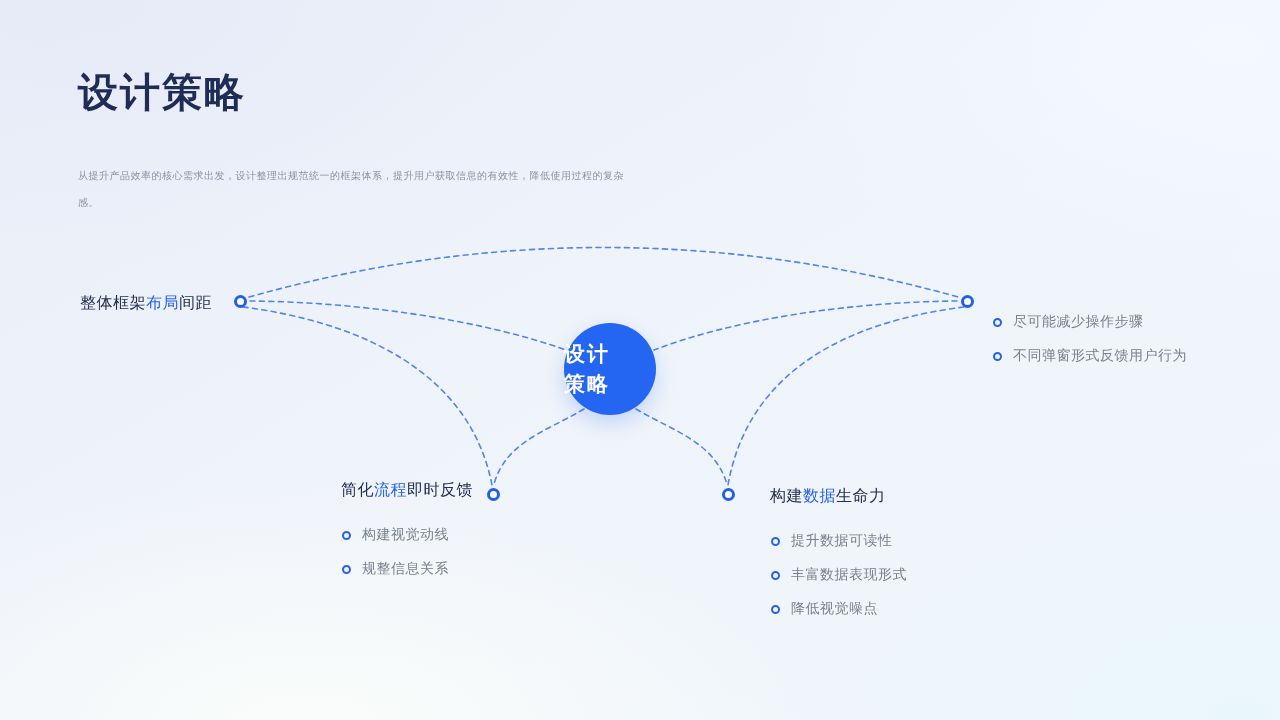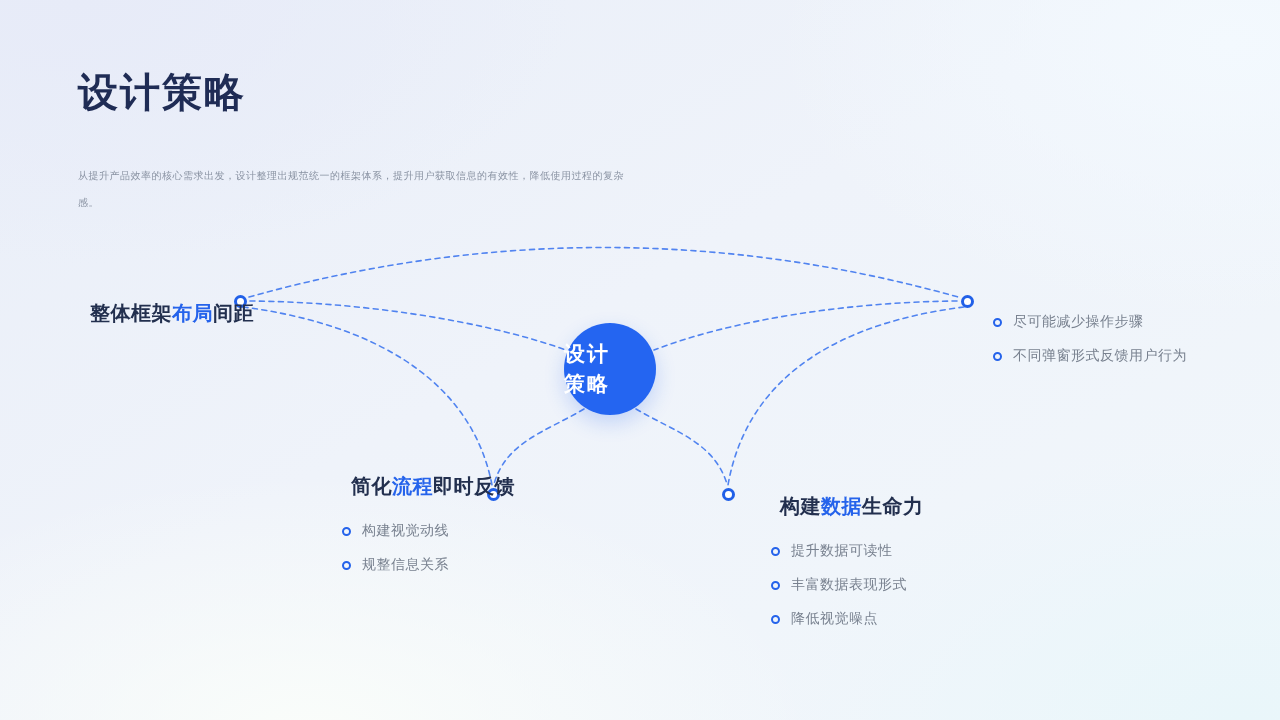--- a/index.html
+++ b/index.html
@@ -36,21 +36,21 @@
   }
   .center-node span{
     color:#FFFFFF;font-size:21px;line-height:30px;font-weight:700;letter-spacing:2px;
   }
   .node-dot{
     position:absolute;width:7px;height:7px;border:3px solid #2160E8;
     border-radius:50%;background:#FFFFFF;box-sizing:content-box;
   }
   .branch{position:absolute;}
   .branch-title{
-    margin:12px;font-size:20px;line-height:24px;font-weight:700;
+    margin:2px;font-size:16px;line-height:24px;font-weight:400;
     color:#222F4E;letter-spacing:.5px;
   }
   .branch-title .accent{color:#2563EB;}
   .branch-list{
     list-style:none;margin:23px 0 0 0;padding:0 0 0 3px;
   }
   .branch-item{
     display:flex;align-items:center;height:20px;margin-bottom:14px;
   }
   .bullet{
@@ -102,21 +102,21 @@
           <span class="bullet"></span>
           <span class="item-text">尽可能减少操作步骤</span>
         </li>
       <li class="branch-item">
           <span class="bullet"></span>
           <span class="item-text">不同弹窗形式反馈用户行为</span>
         </li>
     </ul>
   </section>
 
-  <section class="branch" style="left:339px;top:462px;">
+  <section class="branch" style="left:339px;top:476px;">
     <h2 class="branch-title"><span>简化</span><span class="accent">流程</span><span>即时反馈</span></h2>
     <ul class="branch-list">
       <li class="branch-item">
           <span class="bullet"></span>
           <span class="item-text">构建视觉动线</span>
         </li>
       <li class="branch-item">
           <span class="bullet"></span>
           <span class="item-text">规整信息关系</span>
         </li>

